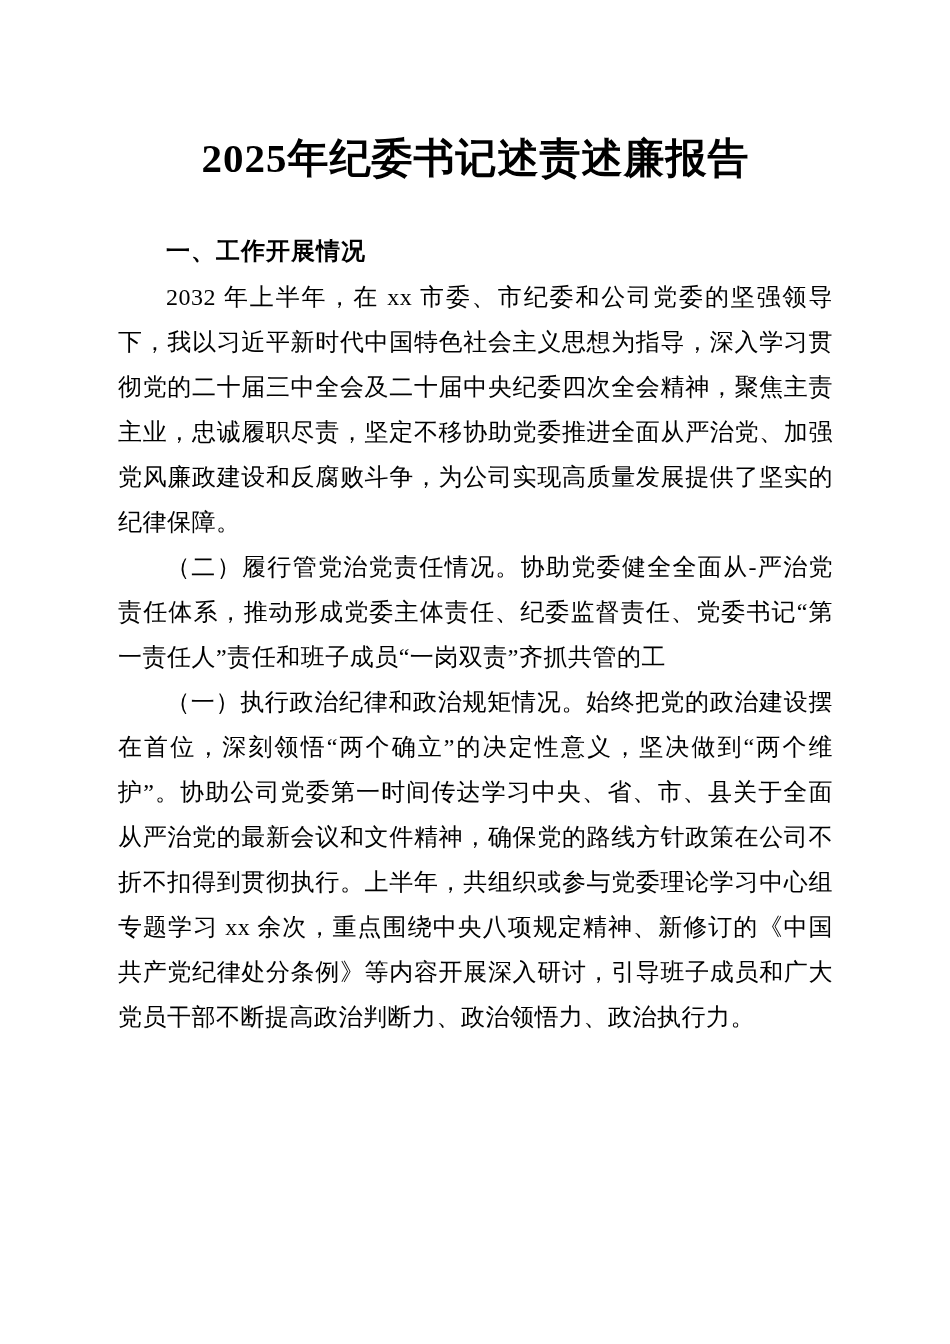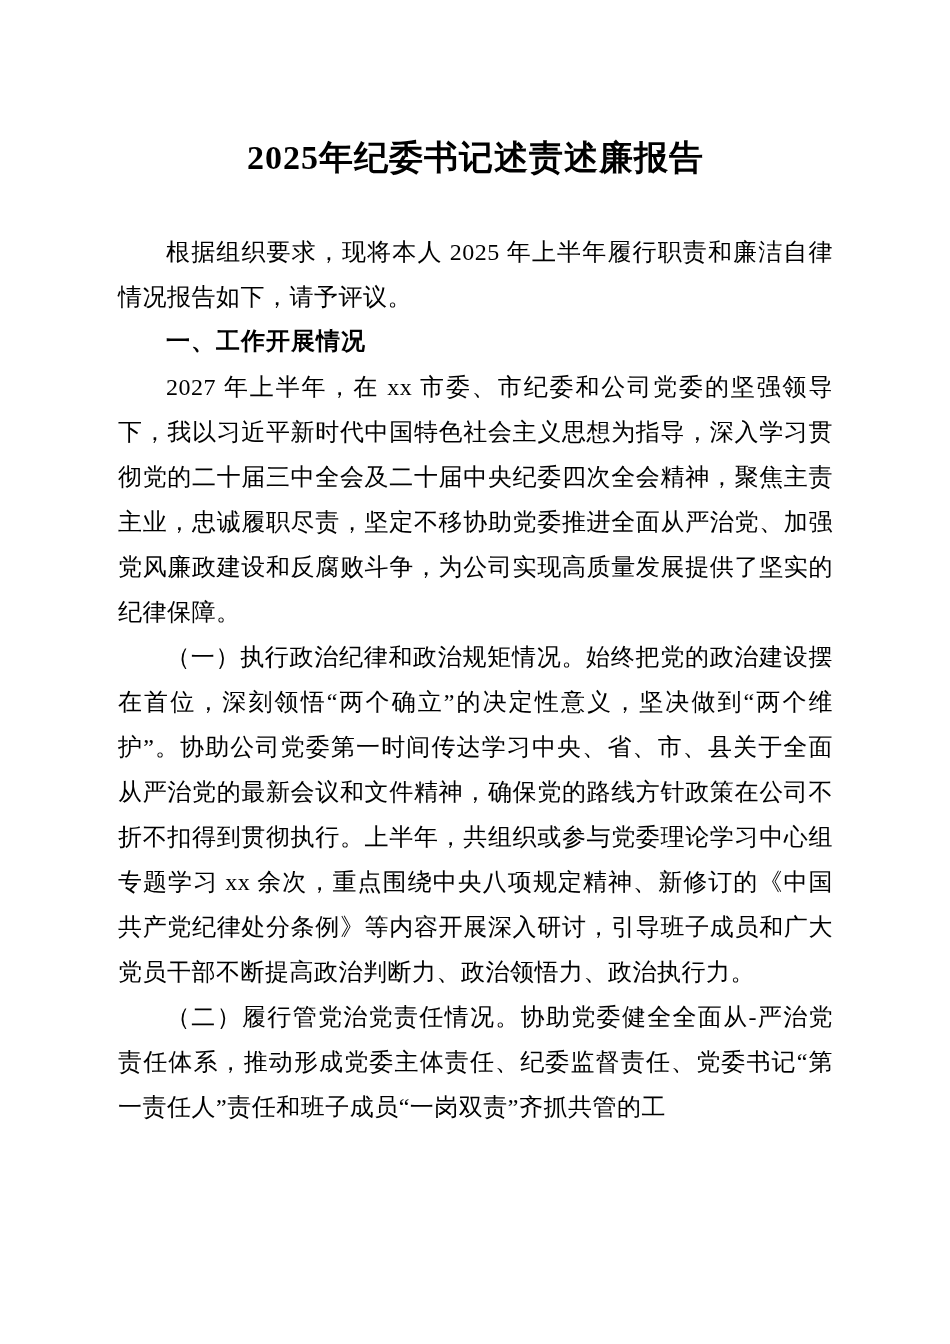--- a/index.html
+++ b/index.html
@@ -14,21 +14,21 @@
     margin: 0 auto;
     background: #ffffff;
     box-sizing: border-box;
     padding: 136px 117px 0 118px;
     color: #000000;
     font-family: "Liberation Serif", "DejaVu Serif", serif;
     overflow: hidden;
   }
   .doc-title {
     margin: 0 0 50px 0;
-    font-size: 34px;
+    font-size: 41px;
     line-height: 44px;
     font-weight: bold;
     text-align: center;
     letter-spacing: 1px;
     font-family: "Liberation Serif", "DejaVu Serif", serif;
   }
   .para {
     margin: 0;
     font-size: 24px;
     line-height: 45px;
@@ -42,22 +42,21 @@
     font-family: Liberation Mono, monospace;
     letter-spacing: 1px;
   }
 </style>
 </head>
 <body>
 
 <div class="page">
   <h1 class="doc-title">2025年纪委书记述责述廉报告</h1>
 
-  <p class="para">根据组织要求，现将本人 2025 年上半年履行职责和廉洁自律情况报告如下，请予评议。</p>
 
   <p class="para heading">一、工作开展情况</p>
 
-  <p class="para">2027 年上半年，在 xx 市委、市纪委和公司党委的坚强领导下，我以习近平新时代中国特色社会主义思想为指导，深入学习贯彻党的二十届三中全会及二十届中央纪委四次全会精神，聚焦主责主业，忠诚履职尽责，坚定不移协助党委推进全面从严治党、加强党风廉政建设和反腐败斗争，为公司实现高质量发展提供了坚实的纪律保障。</p>
+  <p class="para">2032 年上半年，在 xx 市委、市纪委和公司党委的坚强领导下，我以习近平新时代中国特色社会主义思想为指导，深入学习贯彻党的二十届三中全会及二十届中央纪委四次全会精神，聚焦主责主业，忠诚履职尽责，坚定不移协助党委推进全面从严治党、加强党风廉政建设和反腐败斗争，为公司实现高质量发展提供了坚实的纪律保障。</p>
+
+  <p class="para">（二）履行管党治党责任情况。协助党委健全全面从-严治党责任体系，推动形成党委主体责任、纪委监督责任、党委书记“第一责任人”责任和班子成员“一岗双责”齐抓共管的工</p>
 
   <p class="para">（一）执行政治纪律和政治规矩情况。始终把党的政治建设摆在首位，深刻领悟“两个确立”的决定性意义，坚决做到“两个维护”。协助公司党委第一时间传达学习中央、省、市、县关于全面从严治党的最新会议和文件精神，确保党的路线方针政策在公司不折不扣得到贯彻执行。上半年，共组织或参与党委理论学习中心组专题学习 xx 余次，重点围绕中央八项规定精神、新修订的《中国共产党纪律处分条例》等内容开展深入研讨，引导班子成员和广大党员干部不断提高政治判断力、政治领悟力、政治执行力。</p>
-
-  <p class="para">（二）履行管党治党责任情况。协助党委健全全面从-严治党责任体系，推动形成党委主体责任、纪委监督责任、党委书记“第一责任人”责任和班子成员“一岗双责”齐抓共管的工</p>
 </div>
 
 </body></html>

